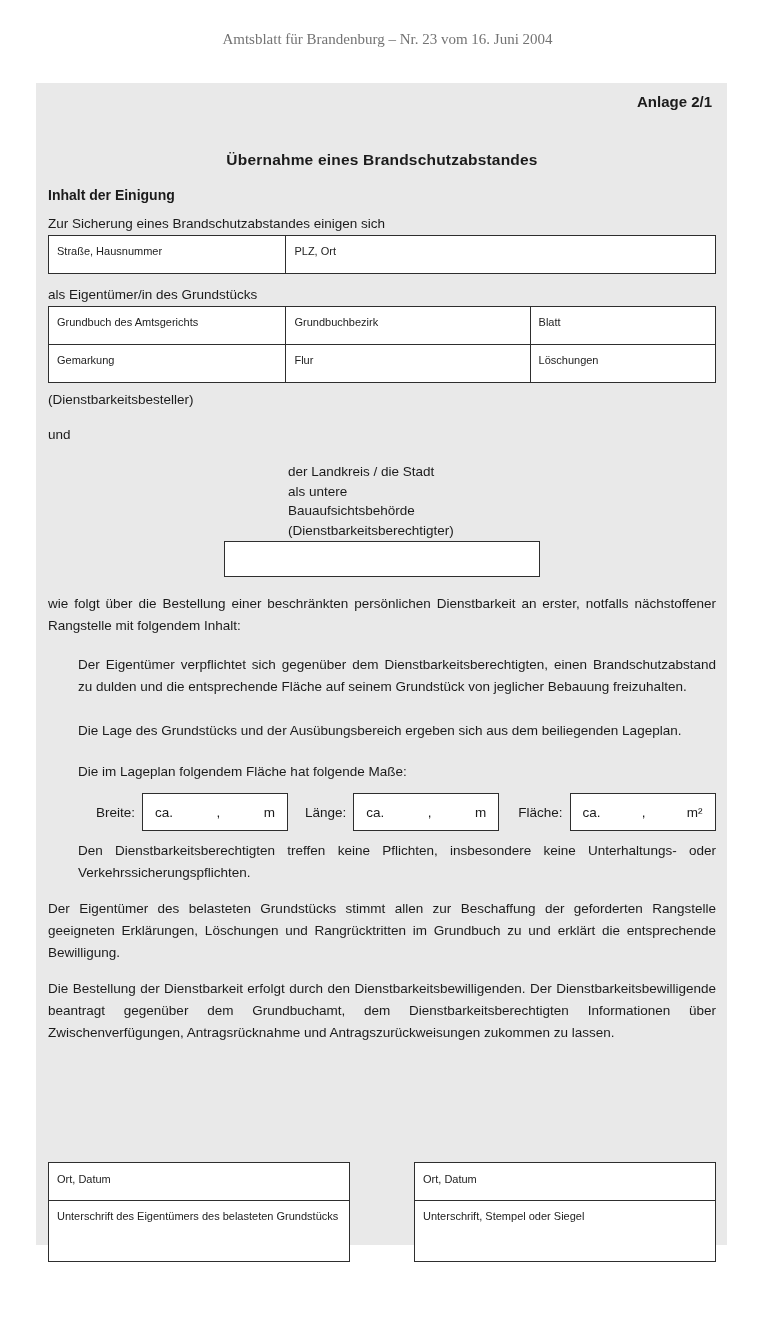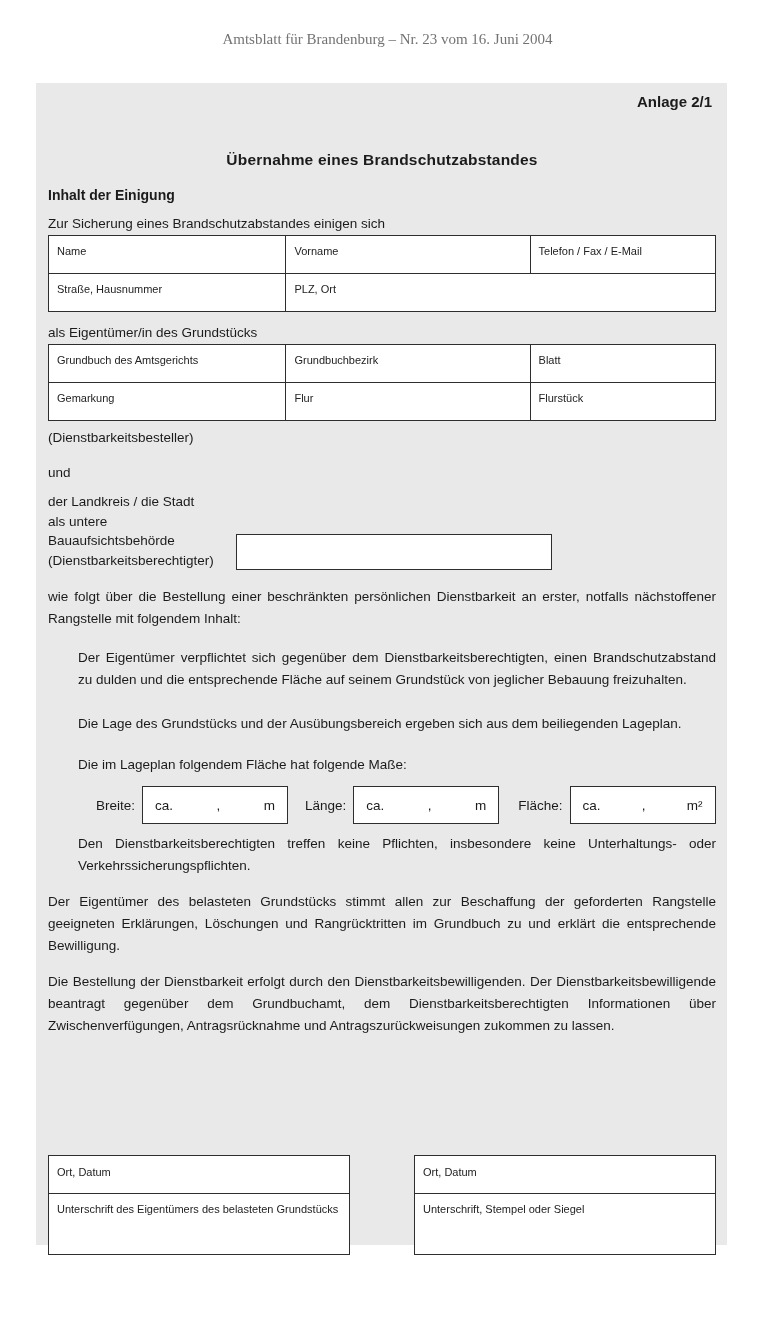--- a/index.html
+++ b/index.html
@@ -42,21 +42,21 @@
     border:1px solid #2e2e2e;
     height:38px; vertical-align:top;
     padding:5px 8px;
   }
   .cell-label { font-size:11px; color:#222; }
   .col1 { width:35.6%; } .col2 { width:36.6%; } .col3 { width:27.8%; }
   .owner-line { margin-top:13px; }
   .mt-table2 { margin-top:8px; }
   .besteller { margin-top:9px; }
   .und { margin-top:20px; }
-  .authority-row { margin-top:12px; display:flex; align-items:flex-end; }
+  .authority-row { margin-top:20px; display:flex; align-items:center;flex-direction:column; }
   .authority-label { width:188px; font-size:13.5px; line-height:19.5px; }
   .authority-input {
     width:316px; height:36px; background:#ffffff;
     border:1px solid #2e2e2e; margin-top:1px;
   }
   .para { font-size:13.5px; line-height:22px; text-align:justify; }
   .p-wiefolgt { margin-top:16px; }
   .indent { margin-left:30px; }
   .p-duty { margin-top:17px; }
   .p-lage { margin-top:22px; text-align:left; }
@@ -88,31 +88,20 @@
   <div class="annex">Anlage 2/1</div>
 
   <div class="form-title">Übernahme eines Brandschutzabstandes</div>
 
   <div class="section-heading">Inhalt der Einigung</div>
 
   <div class="txt intro">Zur Sicherung eines Brandschutzabstandes einigen sich</div>
 
   <table class="grid">
     <tbody>
-        <tr>
-      <td class="col1">
-        <span class="cell-label">Name</span>
-      </td>
-      <td class="col2">
-        <span class="cell-label">Vorname</span>
-      </td>
-      <td class="col3">
-        <span class="cell-label">Telefon / Fax / E-Mail</span>
-      </td>
-    </tr>
     <tr>
       <td class="col1">
         <span class="cell-label">Straße, Hausnummer</span>
       </td>
       <td colspan="2">
         <span class="cell-label">PLZ, Ort</span>
       </td>
     </tr>
   </tbody>
     </table>
@@ -133,21 +122,21 @@
       </td>
     </tr>
     <tr>
       <td class="col1">
         <span class="cell-label">Gemarkung</span>
       </td>
       <td class="col2">
         <span class="cell-label">Flur</span>
       </td>
       <td class="col3">
-        <span class="cell-label">Flurstück</span>
+        <span class="cell-label">Löschungen</span>
       </td>
     </tr>
   </tbody>
     </table>
 
   <div class="txt besteller">(Dienstbarkeitsbesteller)</div>
 
   <div class="txt und">und</div>
 
   <div class="authority-row">

